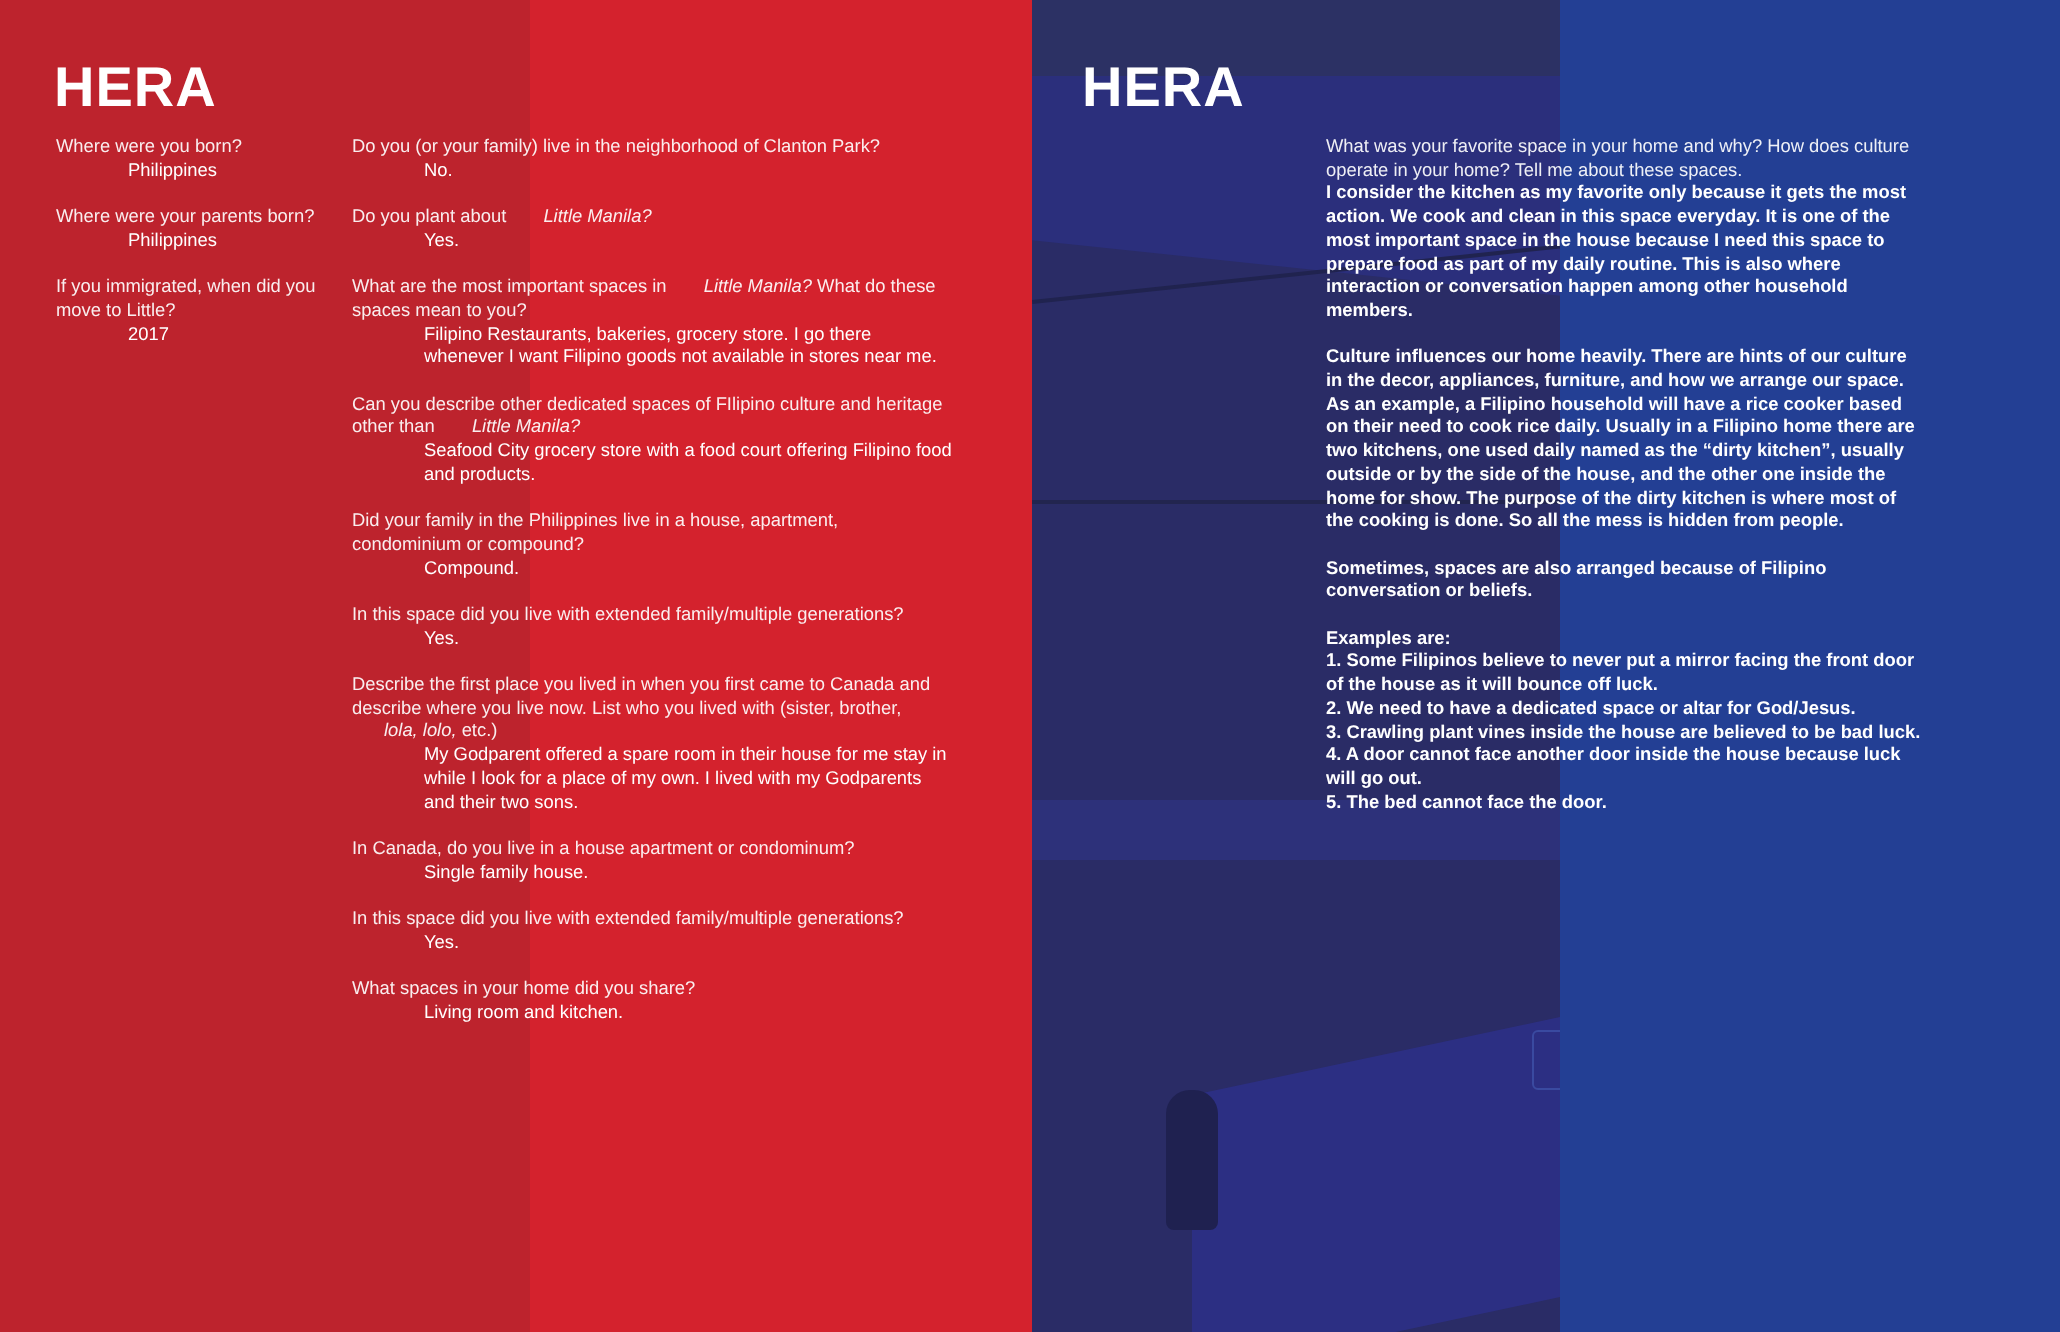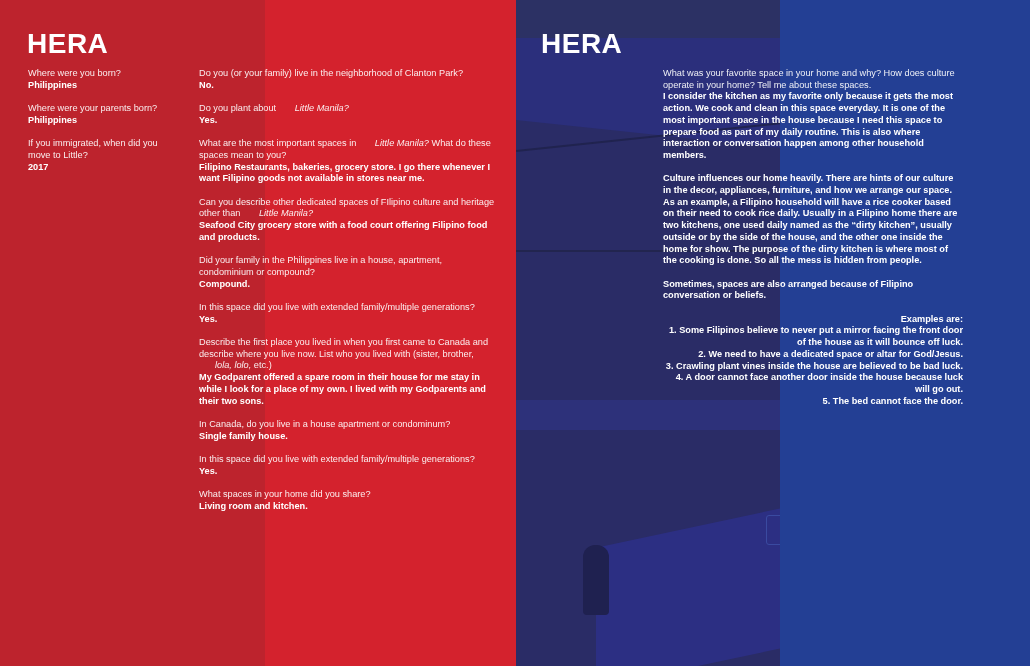--- a/index.html
+++ b/index.html
@@ -20,29 +20,29 @@
     .photo .slope { position: absolute; left: 80px; top: 520px; width: 260px; height: 140px; background: #2d3190; transform: skewY(-12deg); opacity: .7; }
     .photo .figure { position: absolute; left: 67px; top: 545px; width: 26px; height: 70px; background: #1f2150; border-radius: 12px 12px 4px 4px; }
     .photo .sign { position: absolute; left: 250px; top: 515px; width: 22px; height: 28px; border: 1px solid #3a4aa0; border-radius: 3px; }
 
     .title { position: absolute; font-weight: bold; font-size: 28px; letter-spacing: 0.5px; }
     .title-left { left: 27px; top: 28px; }
     .title-right { left: 541px; top: 28px; }
 
     .col { position: absolute; font-size: 9.2px; line-height: 11.7px; }
     .col-a { left: 28px; top: 68px; width: 150px; }
-    .col-b { left: 199px; top: 68px; width: 300px; }
+    .col-b { left: 176px; top: 68px; width: 300px; }
     .col-c { left: 663px; top: 68px; width: 300px; }
 
     .qa { margin-bottom: 11.7px; }
     .q { font-weight: normal; opacity: 0.92; }
-    .a { font-weight: bold; }
+    .a { font-weight: normal; margin-left: 36px; }
     .q i, .it { font-style: italic; padding-left: 16px; }
     .para { font-weight: bold; margin-bottom: 11.7px; }
-    .list-item { font-weight: bold; text-align: right; }
+    .list-item { font-weight: bold; }
   </style>
 </head>
 <body>
 
 <div class="spread">
 
   <div class="page-left">
     <div class="strip"></div>
   </div>
 

